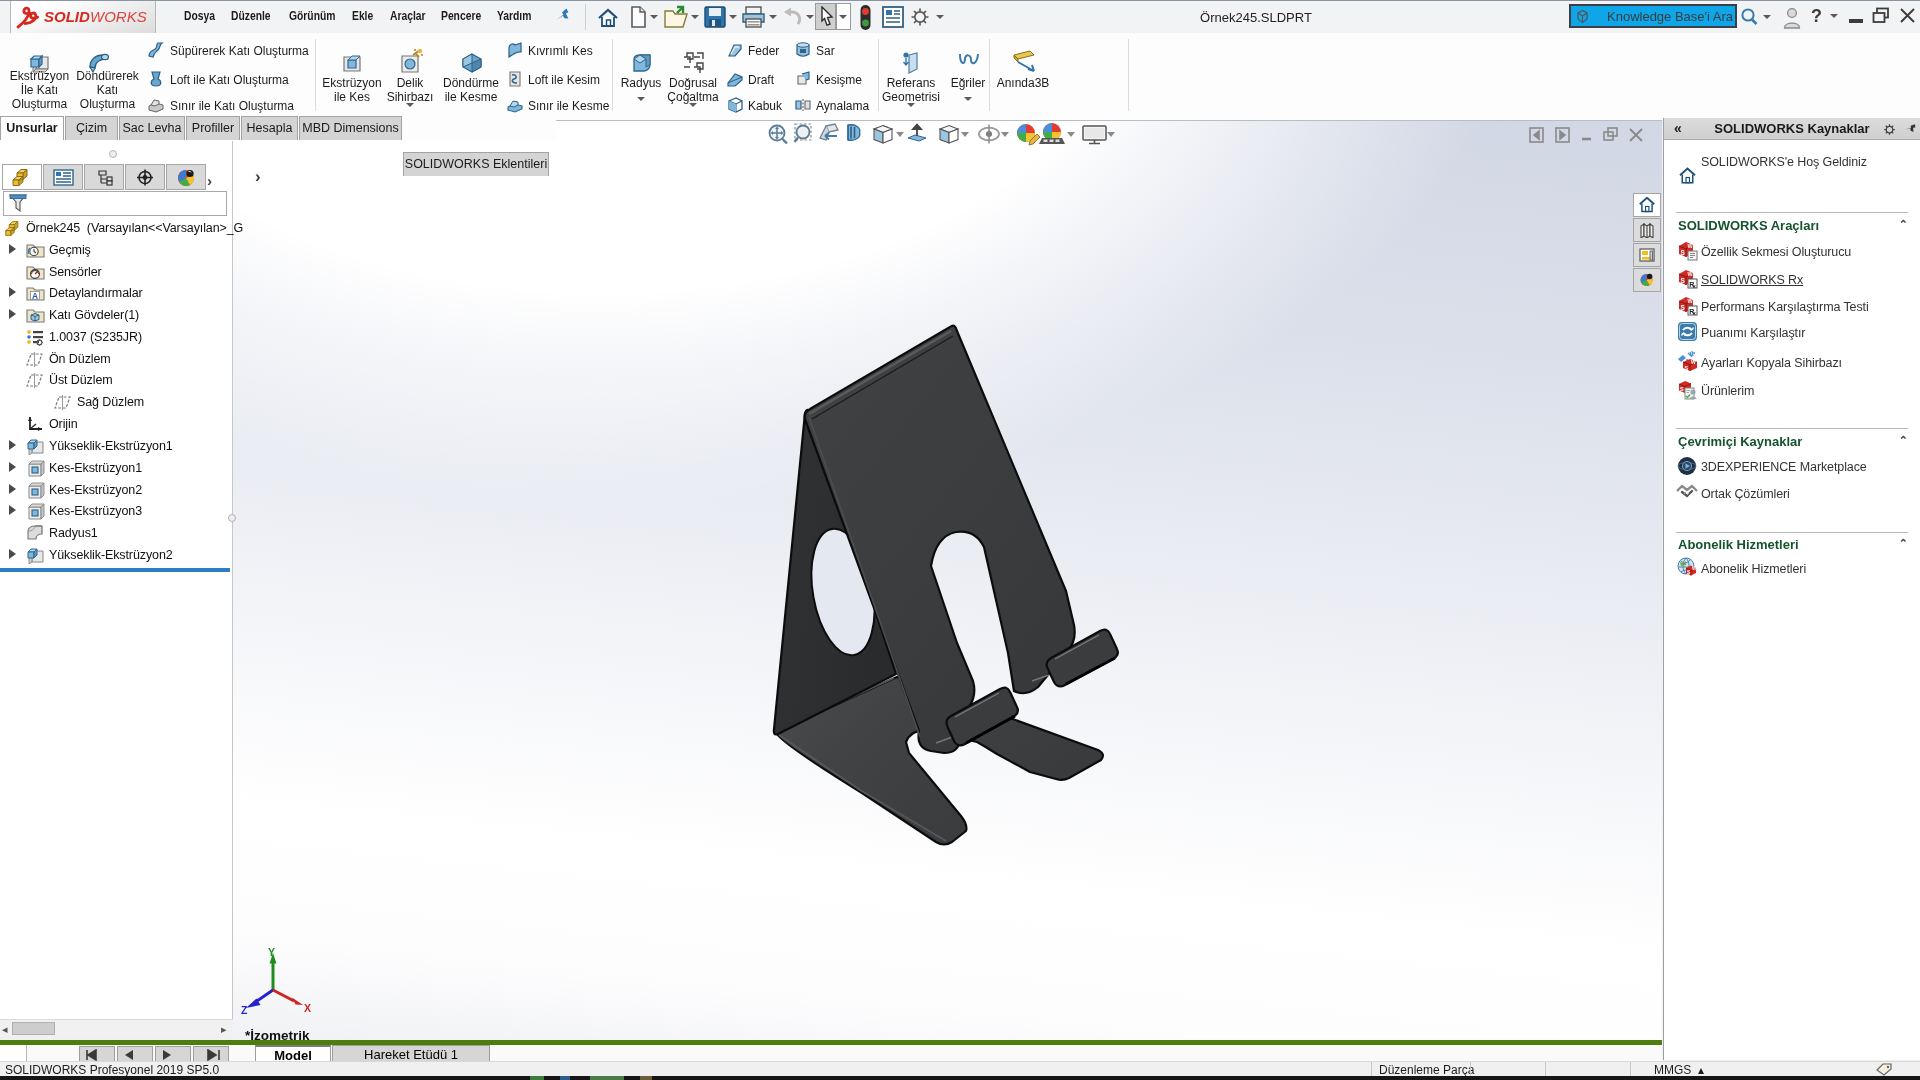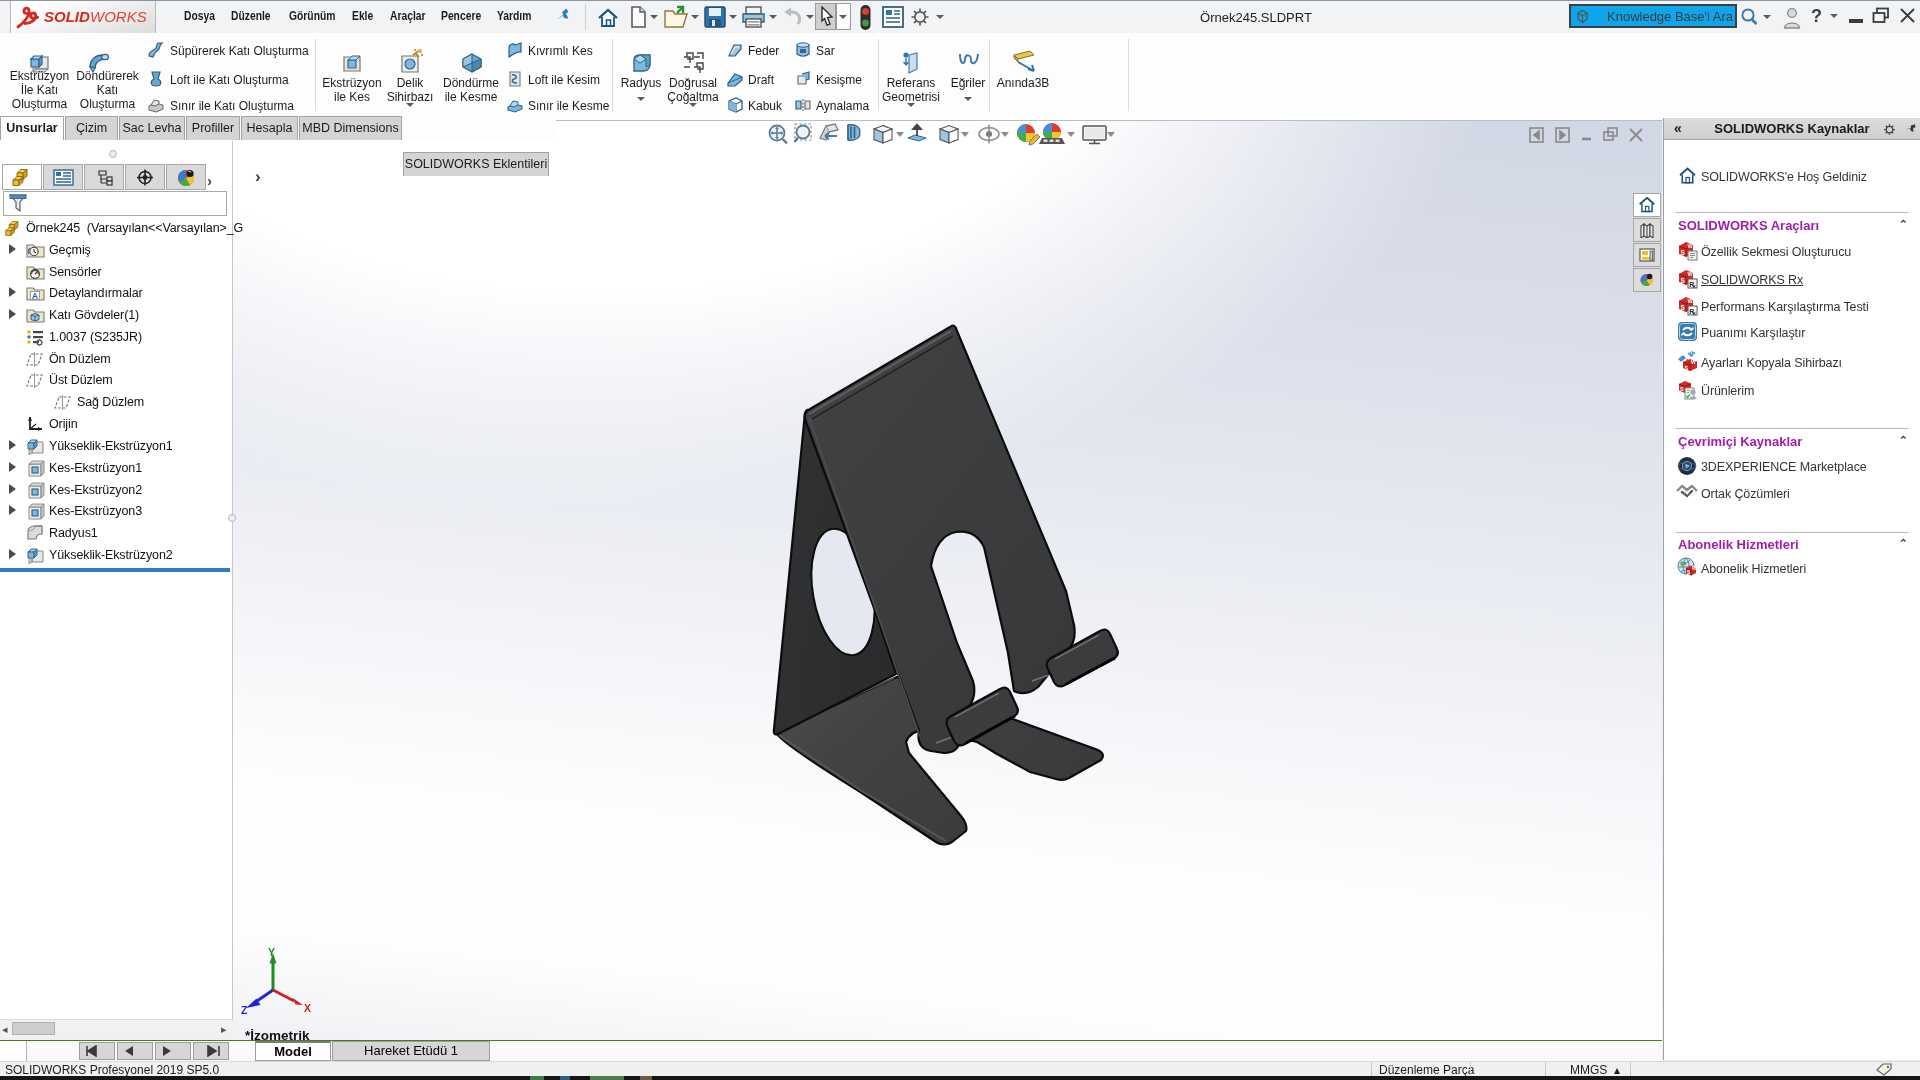--- a/index.html
+++ b/index.html
@@ -37,28 +37,28 @@
   .ftab { position:absolute; top:24px; width:40px; height:26px; background:#d9d9d9; border:1px solid #a6a6a6; }
   .ftab.active { background:#ffffff; }
   #filterbox { position:absolute; left:3px; top:51px; width:224px; height:25px; border:1px solid #a9a9a9; background:#fff; }
   .trow { position:absolute; left:0; width:233px; height:22px; font-size:12.5px; color:#111; letter-spacing:-0.1px; }
   .trow .txt { position:absolute; left:49px; top:3px; white-space:nowrap; }
   .trow .arr { position:absolute; left:9px; top:4px; width:0; height:0; border-top:5.5px solid transparent; border-bottom:5.5px solid transparent; border-left:7px solid #4a4a4a; }
   .ticon { position:absolute; left:26px; top:2px; }
   #rollback { position:absolute; left:0; top:428px; width:230px; height:4px; background:#2e7cc4; }
   
   #hscroll { position:absolute; left:0; top:1019px; width:233px; height:18px; background:#f1f1f1; border-top:1px solid #dcdcdc; }
-  #modeltabs { position:absolute; left:0; top:1040px; width:1662px; height:21px; background:#fafafa; border-top:1px solid #4d7c0f; }
+  #modeltabs { position:absolute; left:0; top:1040px; width:1662px; height:21px; background:#fafafa; border-top:5px solid #4d7c0f; }
   .mtab { position:absolute; top:0; height:20px; font-size:13px; text-align:center; }
   #statusbar { position:absolute; left:0; top:1061px; width:1920px; height:15px; background:#f0f0f0; border-top:1px solid #d9d9d9; font-size:12px; color:#1c1c1c; }
   #bottomstrip { position:absolute; left:0; top:1076px; width:1920px; height:4px; background:#161616; }
   
   #taskpane { position:absolute; left:1663px; top:118px; width:257px; height:942px; background:#fff; border-left:1px solid #9aa0a6; }
   #tphead { position:absolute; left:0; top:0; width:256px; height:22px; background:linear-gradient(#dcdcdc,#cfcfcf); border-bottom:1px solid #aaa; }
-  .tpsec { position:absolute; left:14px; font-size:13px; font-weight:700; color:#a21caf; }
+  .tpsec { position:absolute; left:14px; font-size:13px; font-weight:700; color:#14532d; }
   .tpitem { position:absolute; left:37px; font-size:12.5px; color:#333; white-space:nowrap; letter-spacing:-0.1px; }
   .tpsep { position:absolute; left:12px; width:232px; height:1px; background:#b9b9b9; }
   .chev { position:absolute; right:12px; font-size:11px; color:#444; font-weight:700; }
   #tasktabs { position:absolute; left:1633px; top:193px; width:29px; height:97px; }
   .ttab { position:absolute; left:0; width:28px; height:24px; background:#dcdcdc; border:1px solid #a6a6a6; }
   .ttab.active { background:#fff; }
 </style>
 </head>
 <body>
 <div id="titlebar">
@@ -681,21 +681,21 @@
     </svg>
   <div class="mtab" style="left:255px;width:76px;background:#fff;border:1px solid #9e9e9e;border-top:2px solid #7a7a7a;font-weight:700;line-height:17px;">Model</div>
   <div class="mtab" style="left:332px;width:158px;background:#d6d6d6;border:1px solid #9e9e9e;line-height:18px;">Hareket Etüdü 1</div>
 </div>
 <div id="statusbar">
   <div class="abs" style="left:5px;top:1px;">SOLIDWORKS Profesyonel 2019 SP5.0</div>
   <div class="abs" style="left:1371px;top:0;width:1px;height:15px;background:#c9c9c9;"></div>
   <div class="abs" style="left:1379px;top:1px;">Düzenleme Parça</div>
   <div class="abs" style="left:1470px;top:0;width:1px;height:15px;background:#c9c9c9;"></div>
   <div class="abs" style="left:1545px;top:0;width:1px;height:15px;background:#c9c9c9;"></div>
-  <div class="abs" style="left:1570px;top:1px;">MMGS&nbsp;&nbsp;▴</div>
+  <div class="abs" style="left:1654px;top:1px;">MMGS&nbsp;&nbsp;▴</div>
   <div class="abs" style="left:1630px;top:0;width:1px;height:15px;background:#c9c9c9;"></div>
   <svg class="abs" style="left:1876px;top:1px;" width="17" height="13" viewBox="0 0 17 13">
       <path d="M1 7 L7 1 H15 V6 L8 12 Z" fill="#f5f0dc" stroke="#666" stroke-width="1.2"></path>
       <circle cx="12" cy="4" r="1.2" fill="#666"></circle>
     </svg>
 </div>
 <div id="bottomstrip">
   <div class="abs" style="left:530px;top:0;width:14px;height:4px;background:#3f7d3f;"></div>
   <div class="abs" style="left:560px;top:0;width:10px;height:4px;background:#2d5d8a;"></div>
   <div class="abs" style="left:590px;top:0;width:34px;height:4px;background:#4d7d46;"></div>
@@ -713,21 +713,21 @@
       </svg>
     <svg class="abs" style="left:240px;top:4px;" width="14" height="14" viewBox="0 0 18 18">
         <path d="M9 1 L12 4 L10 6 L14 10 L10 11 L8 9 L3 15 L8 8 L6 6 Z" fill="#333" transform="rotate(40 9 9)"></path>
       </svg>
   </div>
   <svg class="abs" style="left:14px;top:49px;" width="19" height="18" viewBox="0 0 24 24">
       <path d="M2 11 L12 2 L22 11" fill="none" stroke="#1d4f79" stroke-width="2.4"></path>
       <path d="M5 10 V21 H19 V10" fill="#fff" stroke="#1d4f79" stroke-width="2"></path>
       <rect x="10" y="14" width="4.6" height="7" fill="none" stroke="#1d4f79" stroke-width="1.6"></rect>
     </svg>
-  <div class="tpitem" style="top:52px;">SOLIDWORKS'e Hoş Geldiniz</div>
+  <div class="tpitem" style="top:37px;">SOLIDWORKS'e Hoş Geldiniz</div>
   <div class="tpsep" style="top:94px;"></div>
   <div class="tpsec" style="top:100px;">SOLIDWORKS Araçları</div>
     <div class="chev" style="top:100px;">⌃</div>
   <div class="tpitem" style="top:127px;">Özellik Sekmesi Oluşturucu</div>
   <div class="tpitem" style="top:155px;text-decoration:underline;">SOLIDWORKS Rx</div>
   <div class="tpitem" style="top:182px;">Performans Karşılaştırma Testi</div>
   <div class="tpitem" style="top:208px;">Puanımı Karşılaştır</div>
   <div class="tpitem" style="top:238px;">Ayarları Kopyala Sihirbazı</div>
   <div class="tpitem" style="top:266px;">Ürünlerim</div>
   <div class="tpsep" style="top:310px;"></div>

